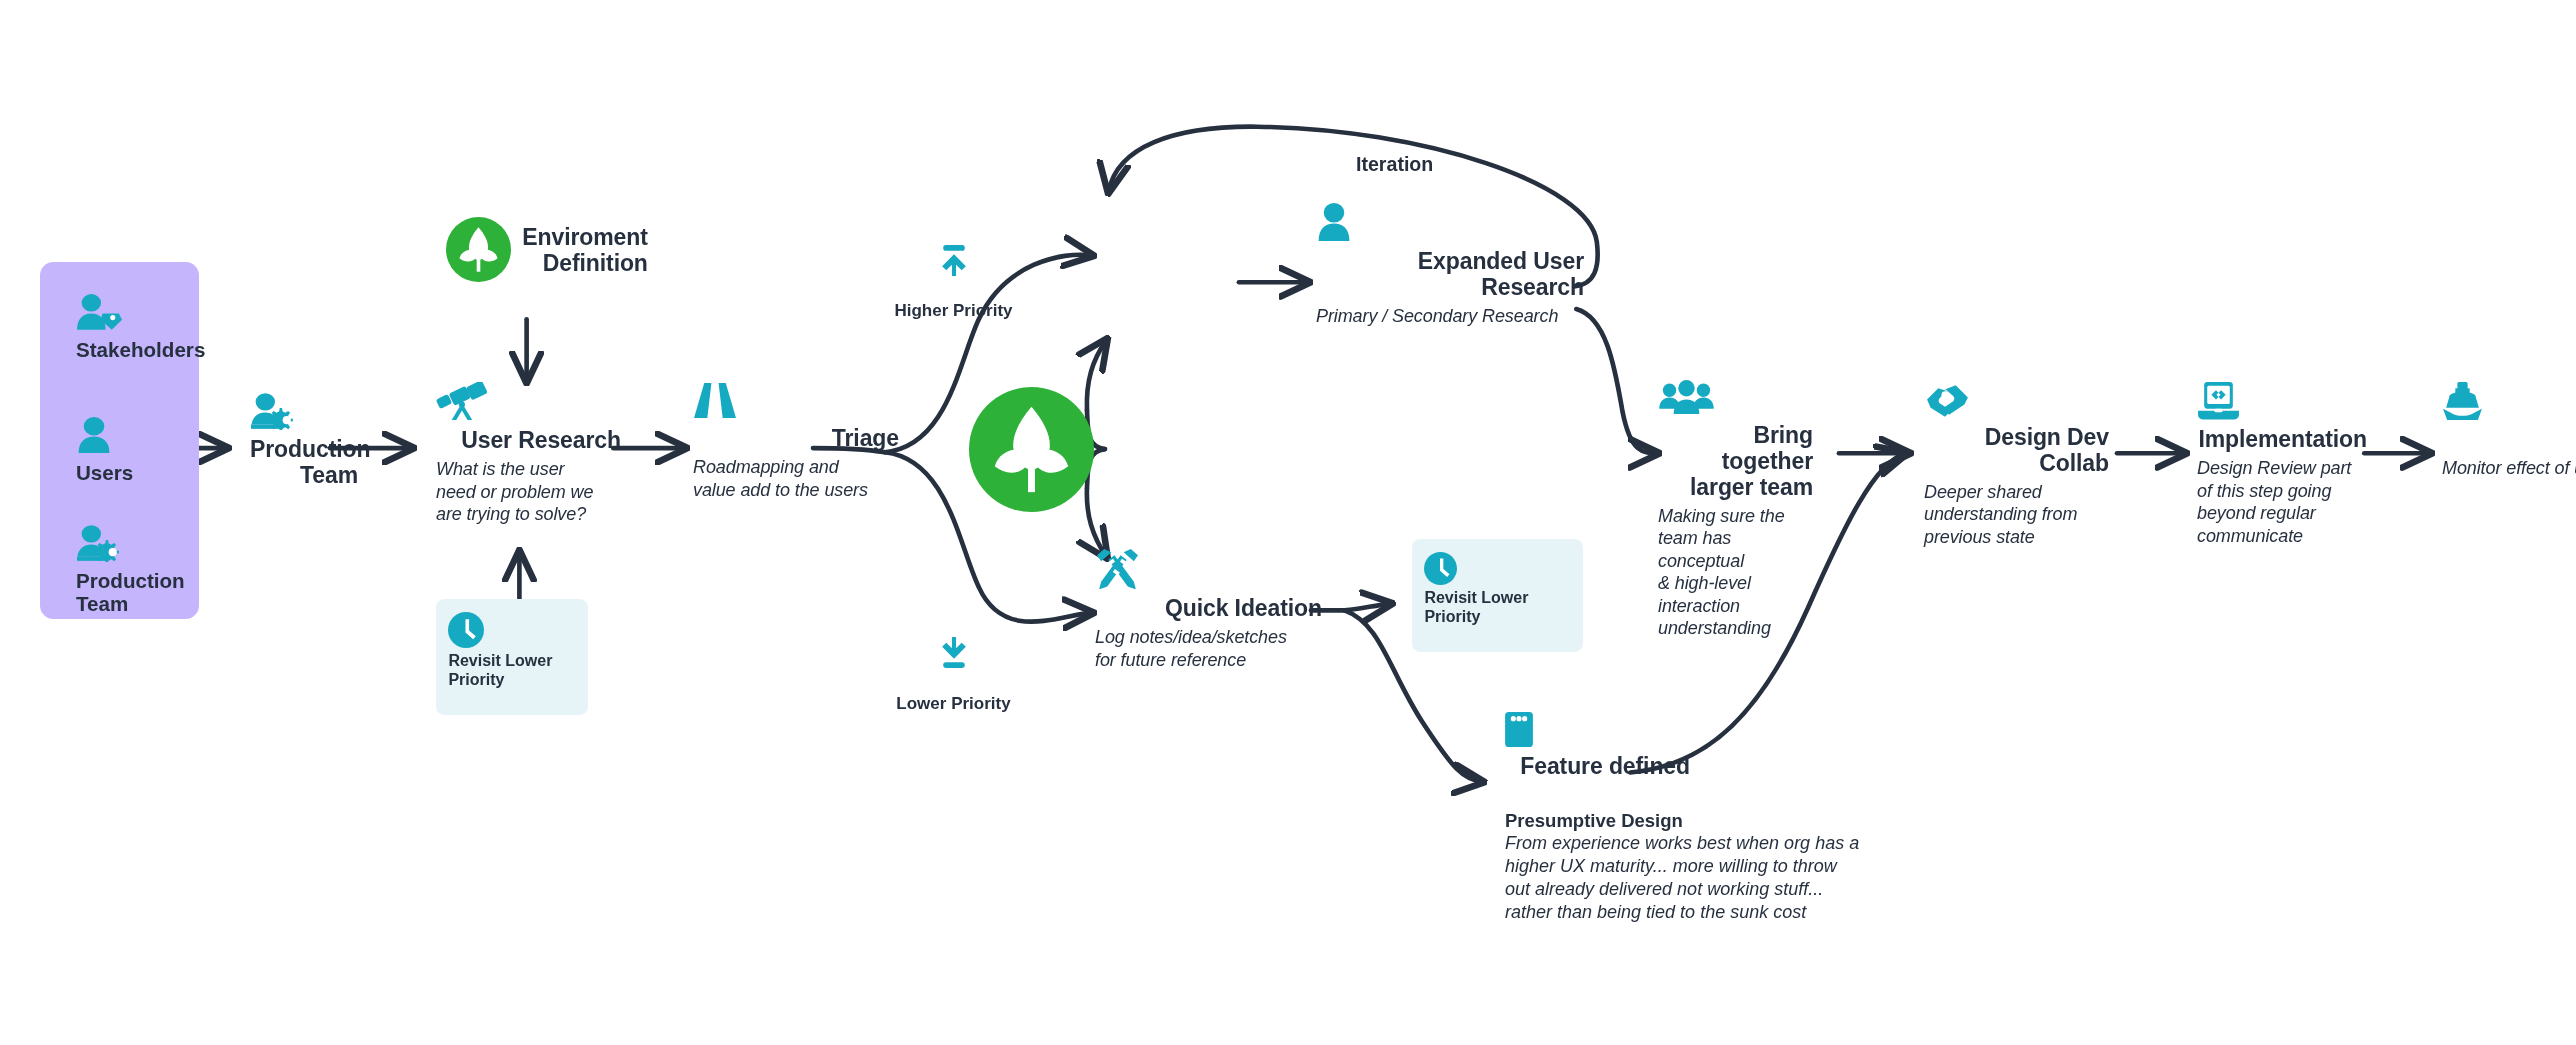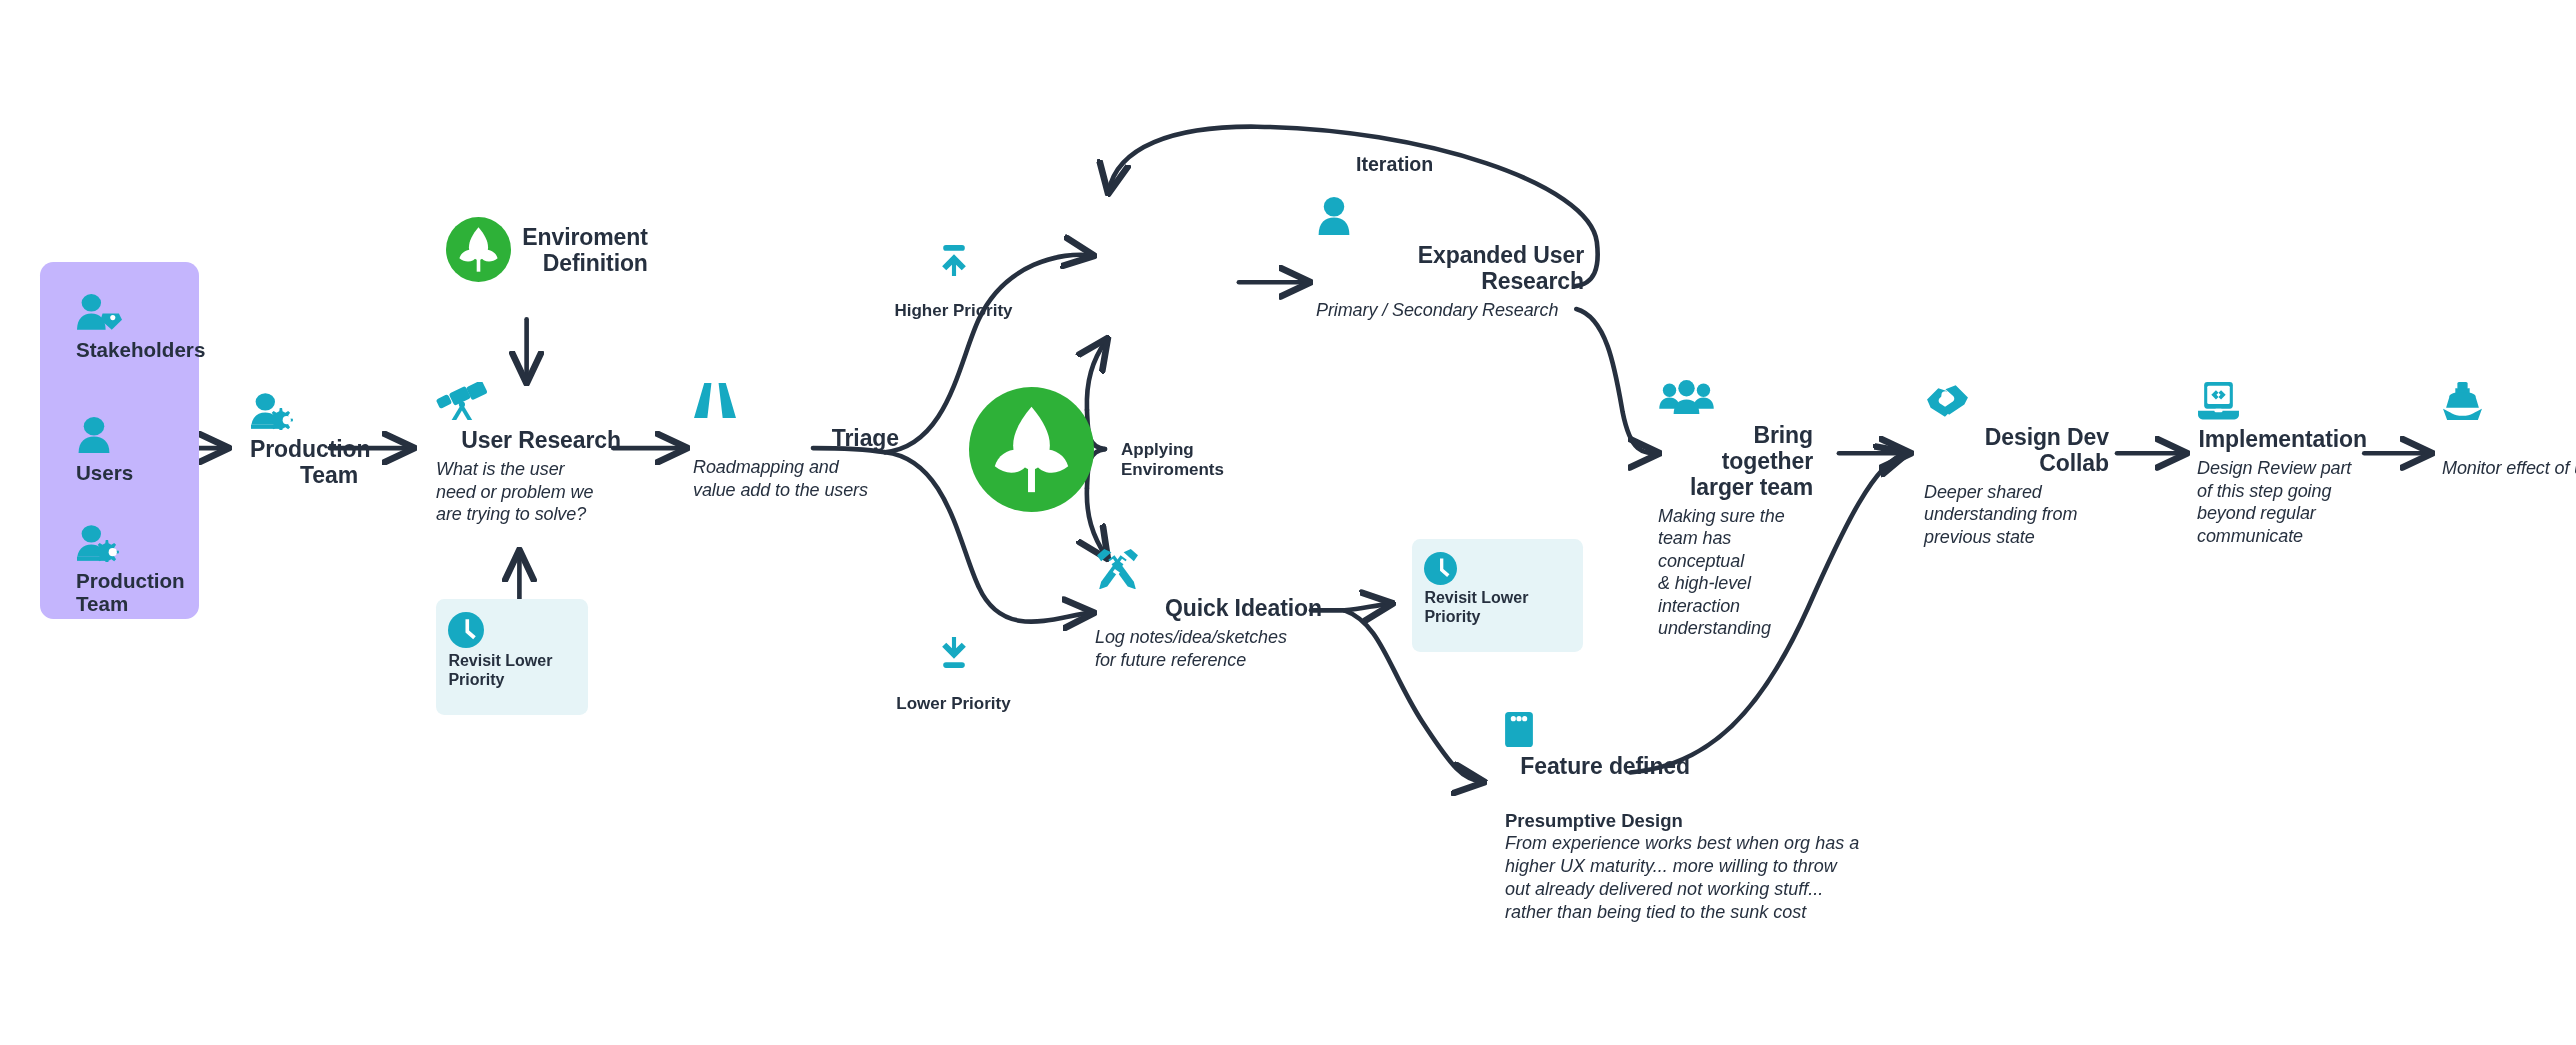--- a/index.html
+++ b/index.html
@@ -247,31 +247,27 @@
       <svg width="125" height="125" viewBox="0 0 126 126">
         <circle cx="63" cy="63" r="63" fill="#2eb138"></circle>
         <path d="M63 20 C80 40 86 58 78 72 C72 82 63 84 63 84 C63 84 54 82 48 72 C40 58 46 40 63 20 Z" fill="#ffffff"></path>
         <path d="M60 64 C44 60 30 66 26 80 C38 90 54 88 60 76 Z" fill="#ffffff"></path>
         <path d="M66 64 C82 60 96 66 100 80 C88 90 72 88 66 76 Z" fill="#ffffff"></path>
         <rect x="59.5" y="56" width="7" height="50" fill="#ffffff"></rect>
       </svg>
     </span>
   </div>
 
-  <div class="plain" style="left:1121px;top:421px;width:170px;text-align:left;">
-    <span>Applying
-Enviroments</span>
-  </div>
 
   <div class="iteration-lbl" style="left:1356px;top:128px;margin-top:25px;">
     <span>Iteration</span>
   </div>
 
 
-  <div class="node" style="left:1316px;top:197px;width:268px;">
+  <div class="node" style="left:1316px;top:203px;width:268px;">
     <span class="ico">
       <svg width="36" height="39" viewBox="0 0 70 76">
         <ellipse cx="35" cy="19" rx="20" ry="19" fill="#16a9c2"></ellipse>
         <path d="M5 74 C5 50 18 40 35 40 C52 40 65 50 65 74 Z" fill="#16a9c2"></path>
       </svg>
     </span>
     <div class="ttl">Expanded User Research</div>
     <div class="sub">Primary / Secondary Research</div>
   </div>
 

